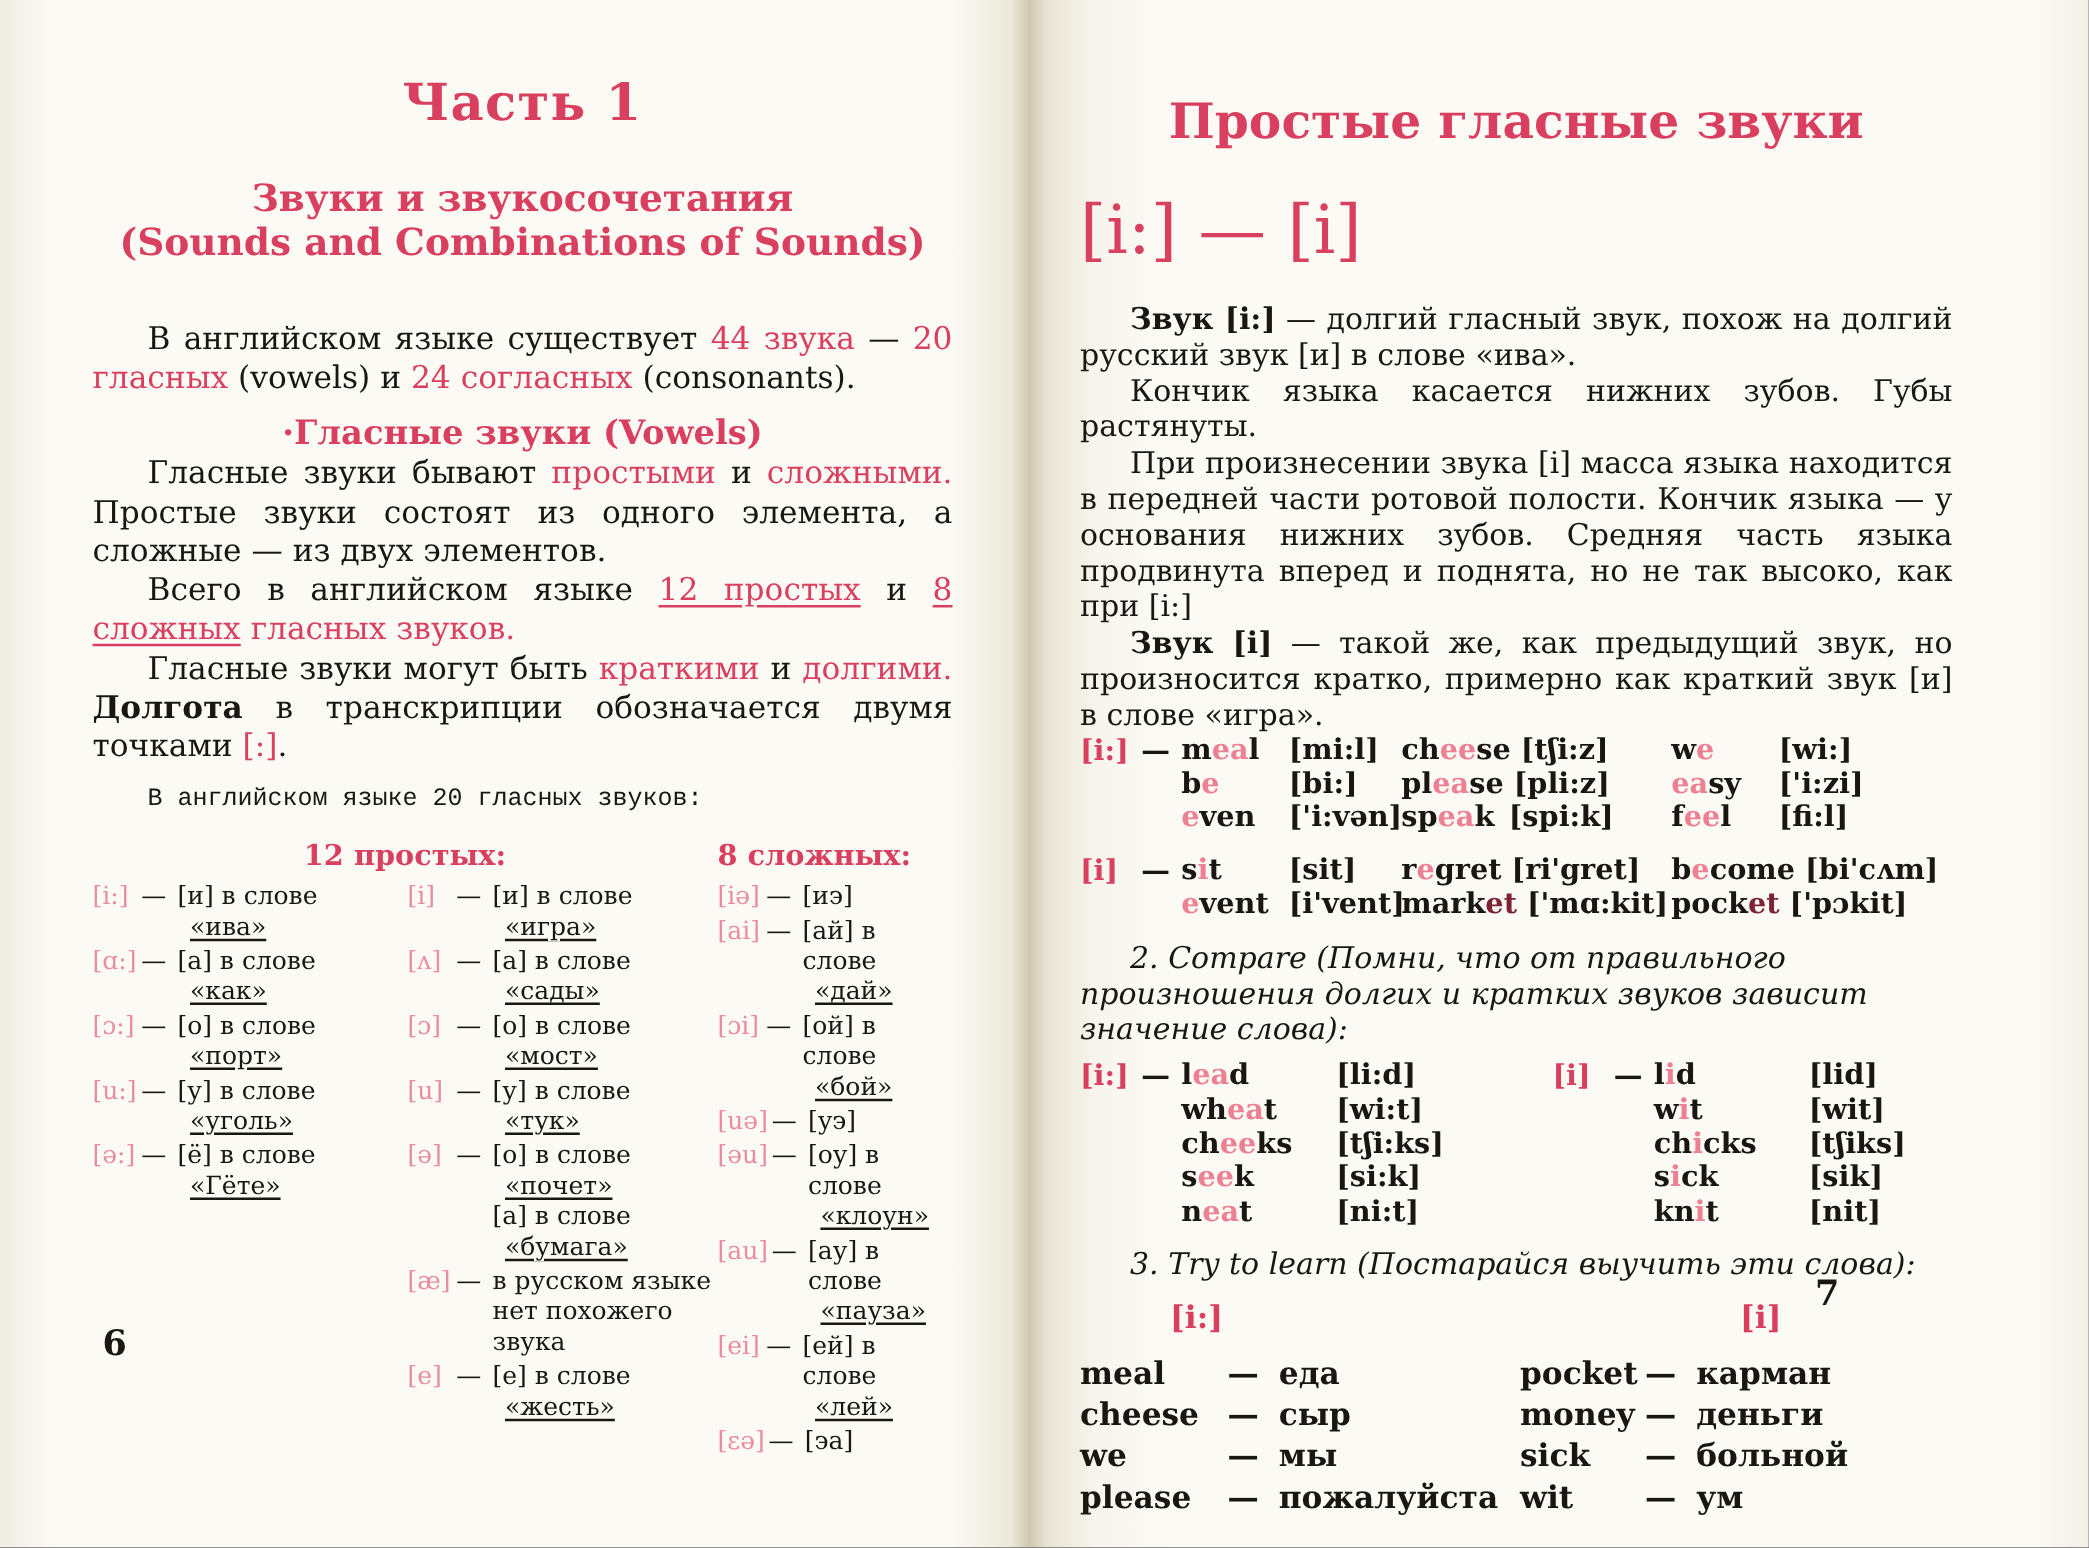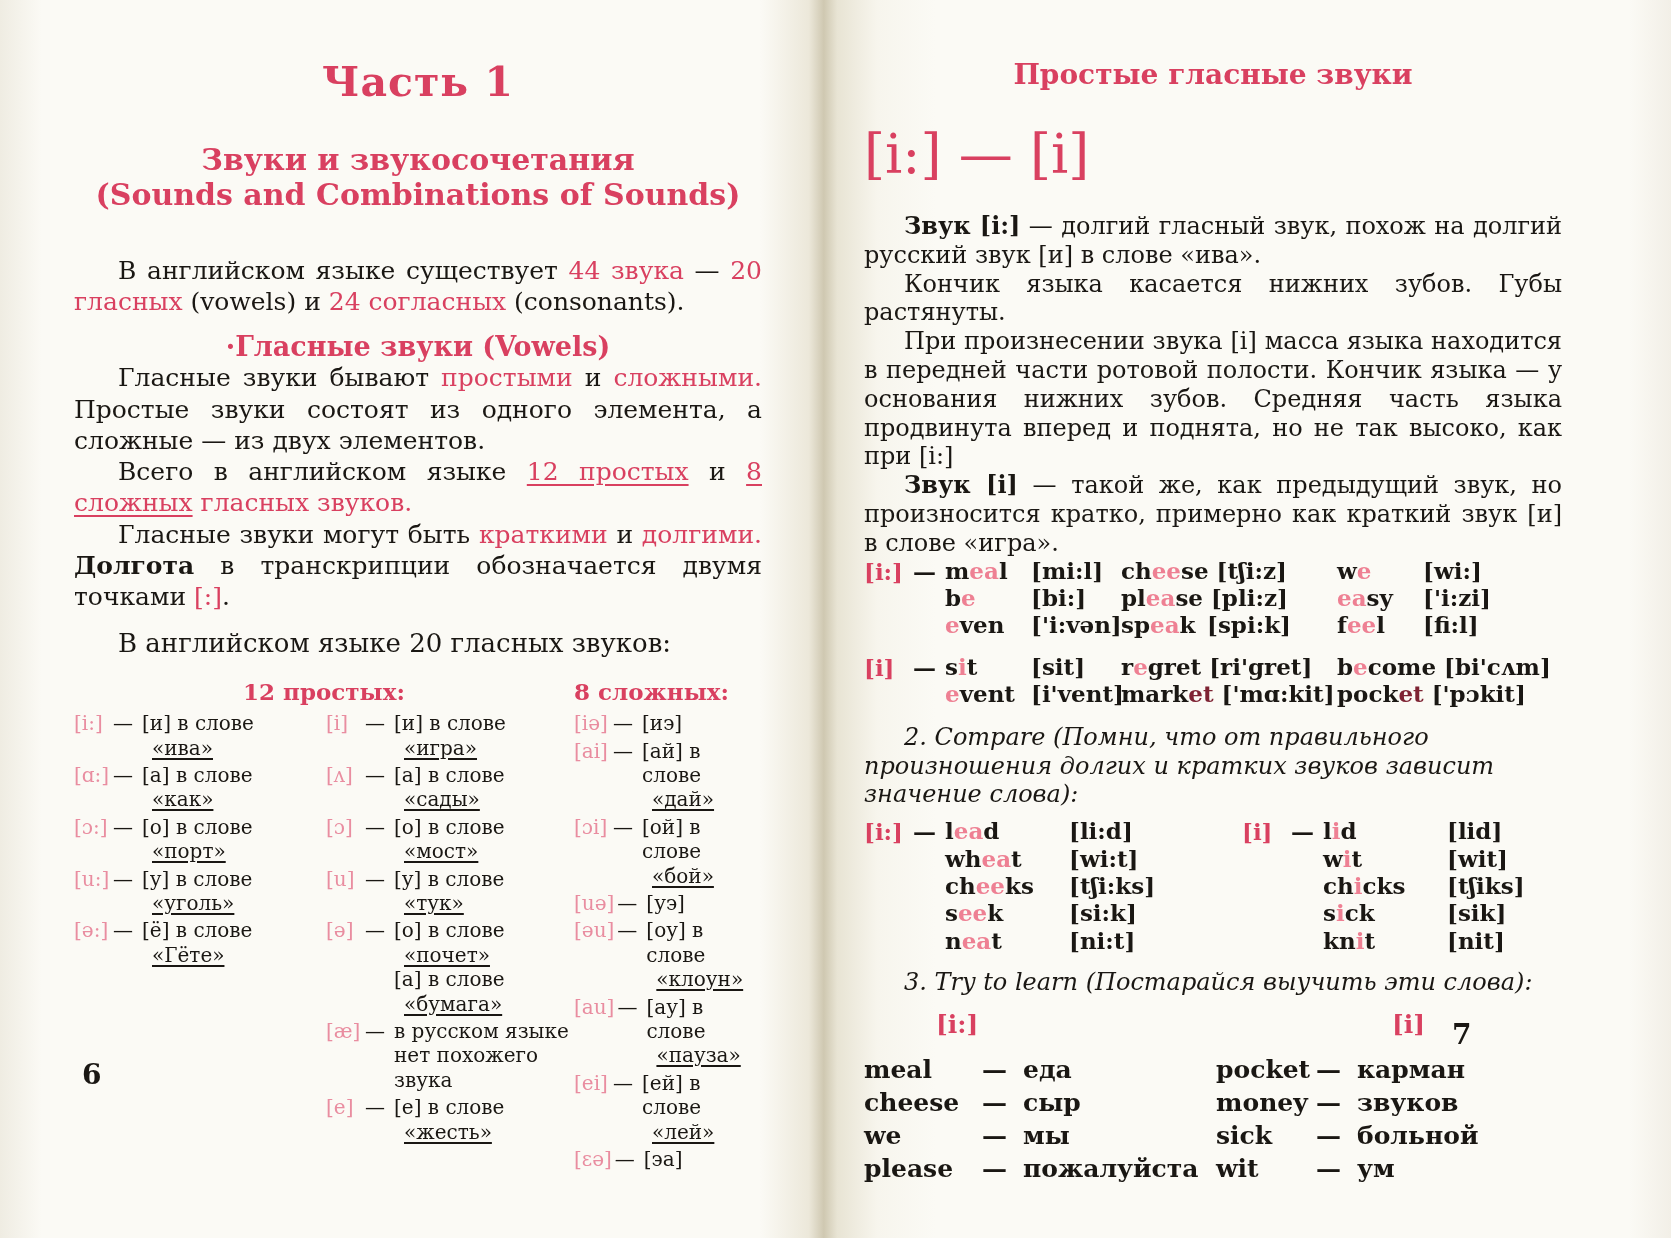--- a/index.html
+++ b/index.html
@@ -21,35 +21,35 @@
   .pagenum{position:absolute;font-size:28px;font-weight:700;}
   .pagenum.pl{left:82px;top:1058px;}
   .pagenum.pr{left:1452px;top:1018px;}
 
   
   .part-title{margin:0 0 36px;text-align:center;color:#d94060;font-size:41px;font-weight:700;letter-spacing:1px;}
   .subtitle{margin:0;text-align:center;color:#d94060;font-size:30px;font-weight:700;line-height:1.18;}
   .subtitle.en{margin-bottom:42px;}
   .para{font-size:25px;line-height:1.25;text-align:justify;text-indent:44px;margin:0;}
   .vowels-head{margin:14px 0 0;text-align:center;color:#d94060;font-size:27px;font-weight:700;}
-  .line20{font-size:26px;text-indent:44px;margin:16px 0 0;}
+  .line20{font-size:20px;text-indent:44px;margin:16px 0 0;font-family:Liberation Mono, monospace;}
   .snd-heads,.snd-grid{display:grid;grid-template-columns:252px 248px 188px;}
   .snd-heads{margin-top:20px;color:#d94060;font-weight:700;font-size:23px;}
   .snd-heads .h1{grid-column:1/3;text-align:center;}
   .snd-heads .h2{text-align:left;}
   .snd-grid{margin-top:6px;font-size:20px;line-height:1.22;}
   .snd-item{display:flex;margin-bottom:3px;}
   .snd-sym{color:#e98da0;min-width:36px;white-space:nowrap;}
   .snd-dash{margin:0 9px 0 3px;}
   .snd-lines{flex:1;}
   .snd-lines div:empty{display:none;}
   .snd-word{text-decoration:underline;text-underline-offset:3px;padding-left:10px;}
 
   
-  .r-title{margin:0 0 32px;text-align:center;color:#d94060;font-size:28px;font-weight:700;}
+  .r-title{margin:16px 0 32px;text-align:center;color:#d94060;font-size:39px;font-weight:700;}
   .r-pair{margin:0 0 26px;text-align:left;color:#d94060;font-size:54px;font-weight:400;}
   .rpara{font-size:24px;line-height:1.2;text-align:justify;text-indent:40px;margin:0;}
   .ex-head{font-size:24px;font-style:italic;font-weight:500;margin:13px 0 9px;text-indent:40px;line-height:1.2;}
   .exgroup{display:flex;margin-bottom:15px;}
   .exsym{color:#d94060;font-weight:700;font-size:23px;min-width:40px;white-space:nowrap;}
   .exdash{margin:0 9px;font-weight:700;font-size:23px;}
   .exwords{flex:1;display:grid;grid-template-columns:176px 216px 1fr;row-gap:1px;font-size:23px;font-weight:700;line-height:1.15;}
   .wcell{display:flex;}
   .w{min-width:78px;padding-right:8px;white-space:nowrap;}
   .hl{color:#ee8093;}
@@ -496,21 +496,21 @@
         <div>
           <div class="lrow">
             <span class="len">pocket</span>
             <span class="ldash">—</span>
             <span class="lru">карман</span>
           </div>
 
           <div class="lrow">
             <span class="len">money</span>
             <span class="ldash">—</span>
-            <span class="lru">звуков</span>
+            <span class="lru">деньги</span>
           </div>
 
           <div class="lrow">
             <span class="len">sick</span>
             <span class="ldash">—</span>
             <span class="lru">больной</span>
           </div>
 
           <div class="lrow">
             <span class="len">wit</span>

